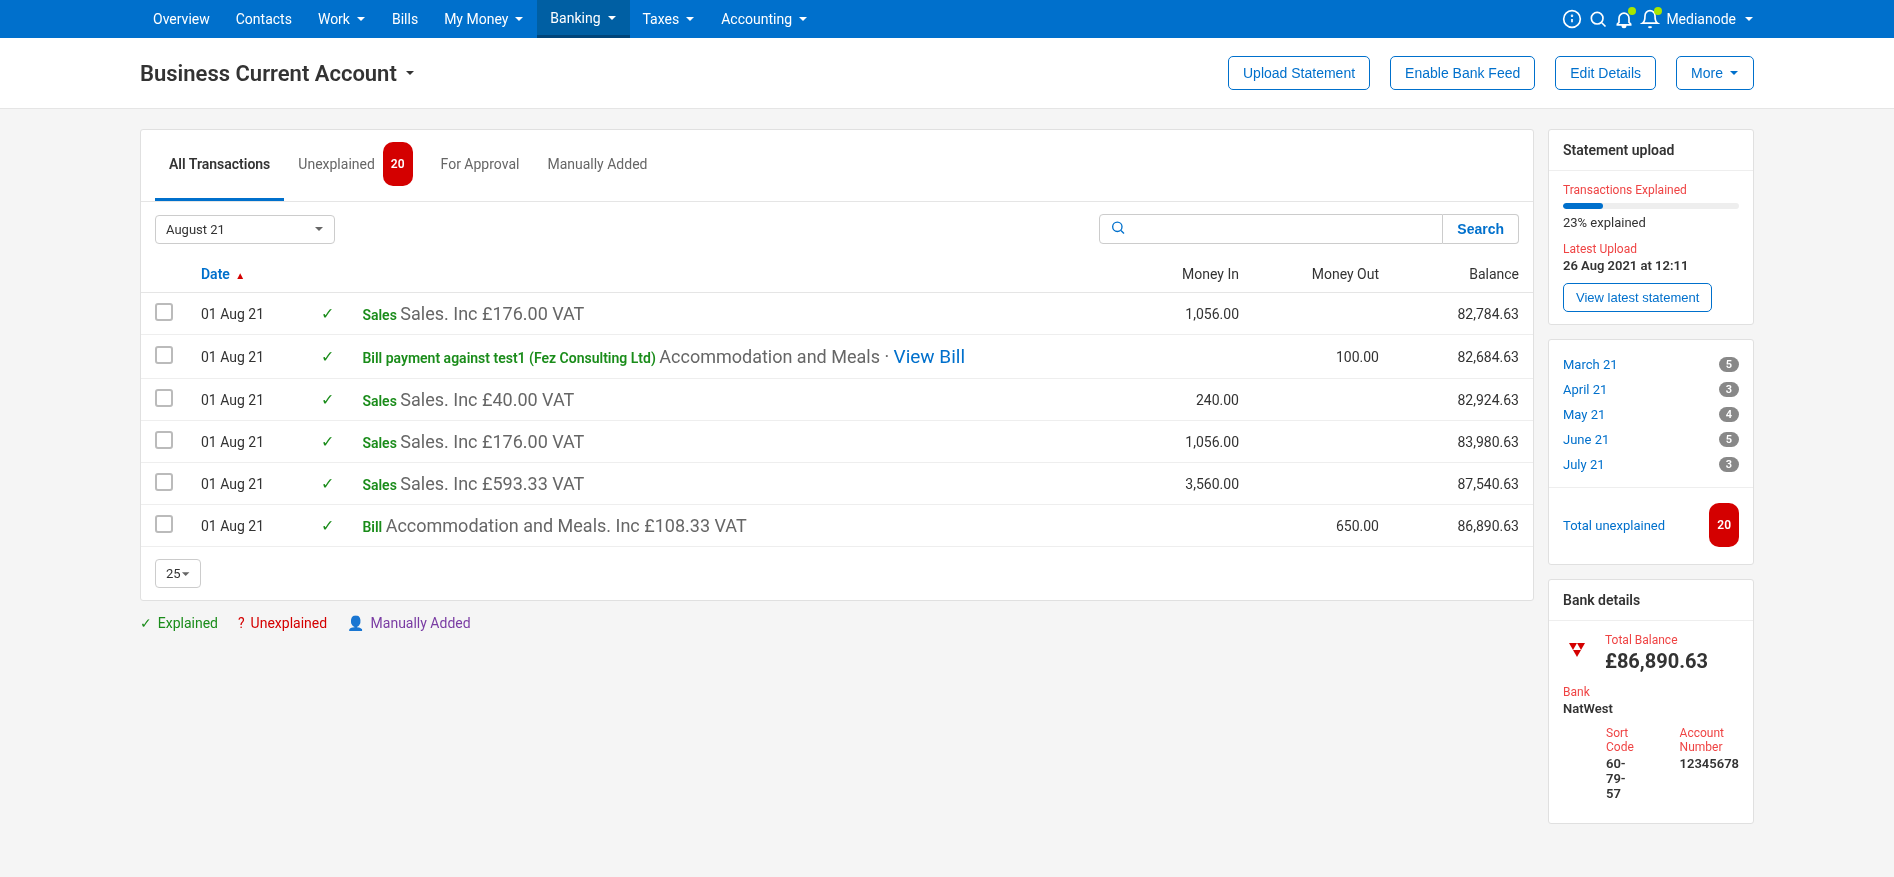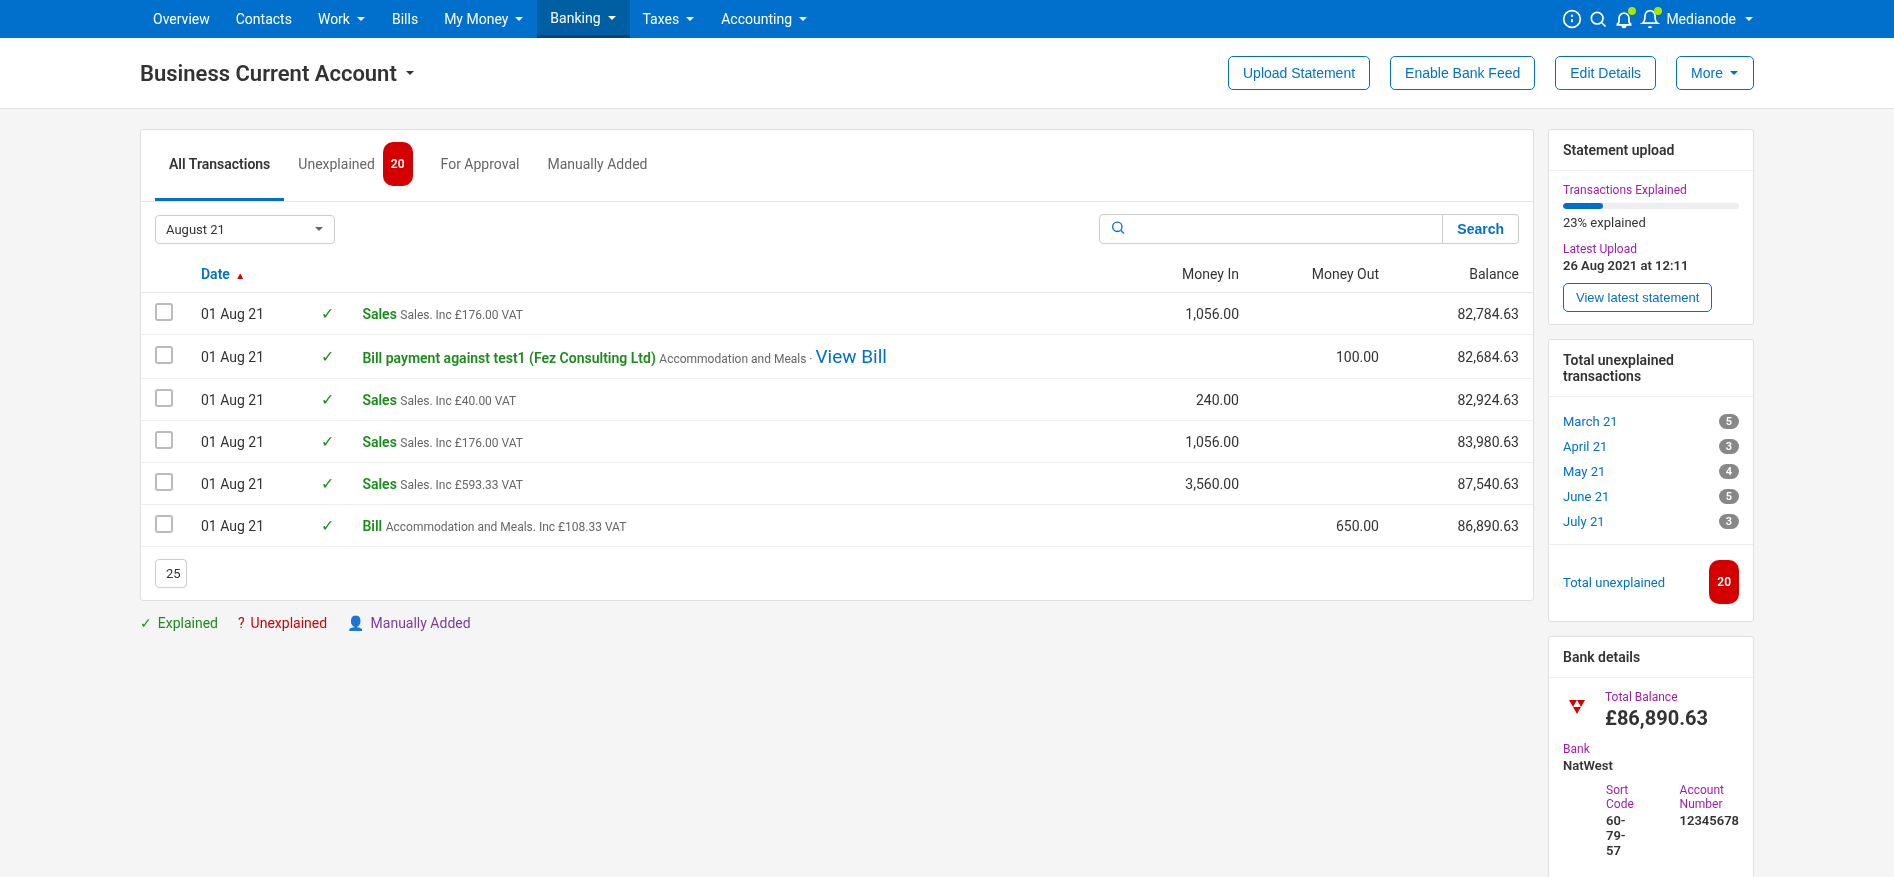--- a/index.html
+++ b/index.html
@@ -55,40 +55,40 @@
     .table th.sortable { color: #0070cc; cursor: pointer; font-weight: 600; }
     .table th.sortable .sort-arrow { color: #d40000; font-size: 10px; margin-left: 2px; }
     .table td { padding: 10px 14px; border-bottom: 1px solid #eee; font-size: 14px; vertical-align: middle; }
     .table .col-date { width: 120px; }
     .table .col-check { width: 44px; }
     .table .col-status { width: 34px; }
     .table .col-amt { text-align: right; width: 140px; }
     .check-ic { color: #1a8c1a; font-size: 16px; }
     .chk-box { width: 18px; height: 18px; border: 2px solid #bbb; border-radius: 3px; cursor: pointer; display: inline-block; }
     .tx-type { color: #1a8c1a; font-weight: 600; }
-    .tx-desc { color: #666; font-size: 12px; }
+    .tx-desc { color: #666; font-size: 18px; }
     .view-link { color: #0070cc; cursor: pointer; font-size: 19px; }
     .bfwd-row td { font-style: italic; color: #555; }
     
     .pagination-row { padding: 12px 14px; }
-    .page-size-select { width: 32px; }
+    .page-size-select { width: 46px; }
     
     
     .legend { display: flex; gap: 20px; margin-top: 14px; font-size: 14px; }
     .legend-item { display: flex; align-items: center; gap: 6px; }
     .legend-item.exp { color: #1a8c1a; }
     .legend-item.unex { color: #d40000; }
     .legend-item.man { color: #7a3ca3; }
     
     
     .side-panel-header { padding: 12px 14px; font-weight: 600; font-size: 14px; border-bottom: 1px solid #eee; }
     .side-panel-body { padding: 12px 14px; font-size: 13px; }
     .progress-bar { background: #eee; border-radius: 6px; height: 6px; margin: 6px 0; overflow: hidden; }
     .progress-fill { background: #0070cc; height: 100%; border-radius: 6px; }
-    .side-label { color: #a21caf; font-size: 12px; margin-bottom: 2px; }
+    .side-label { color: #ef4444; font-size: 12px; margin-bottom: 2px; }
     .side-value { font-weight: 600; font-size: 13px; margin-bottom: 10px; }
     .side-link-row { display: flex; justify-content: space-between; align-items: center; padding: 5px 0; }
     .side-link { color: #0070cc; cursor: pointer; }
     .bank-balance { font-size: 20px; font-weight: 700; }
     .bank-logo { width: 28px; height: 28px; position: relative; }
     .bank-info-row { display: flex; gap: 14px; align-items: center; margin-bottom: 12px; }
     .bank-detail-group { display: flex; gap: 44px; margin-top: 10px; margin-left: 43px; }
     .divider { border-top: 1px solid #eee; margin: 10px -14px; }
   </style>
 </head>
@@ -340,21 +340,20 @@
           <div class="progress-fill" id="progress-fill" style="width: 23%;"></div>
         </div>
         <div style="margin-bottom:12px;">23% explained</div>
         <div class="side-label">Latest Upload</div>
         <div class="side-value">26 Aug 2021 at 12:11</div>
         <button class="btn btn-small">View latest statement</button>
       </div>
     </div>
 
     <div class="panel">
-      <div class="side-panel-header">Total unexplained transactions</div>
       <div class="side-panel-body" id="unex-body">
           <div class="side-link-row">
             <span class="side-link">March 21</span>
             <span class="badge-grey">5</span>
           </div>
           <div class="side-link-row">
             <span class="side-link">April 21</span>
             <span class="badge-grey">3</span>
           </div>
           <div class="side-link-row">

